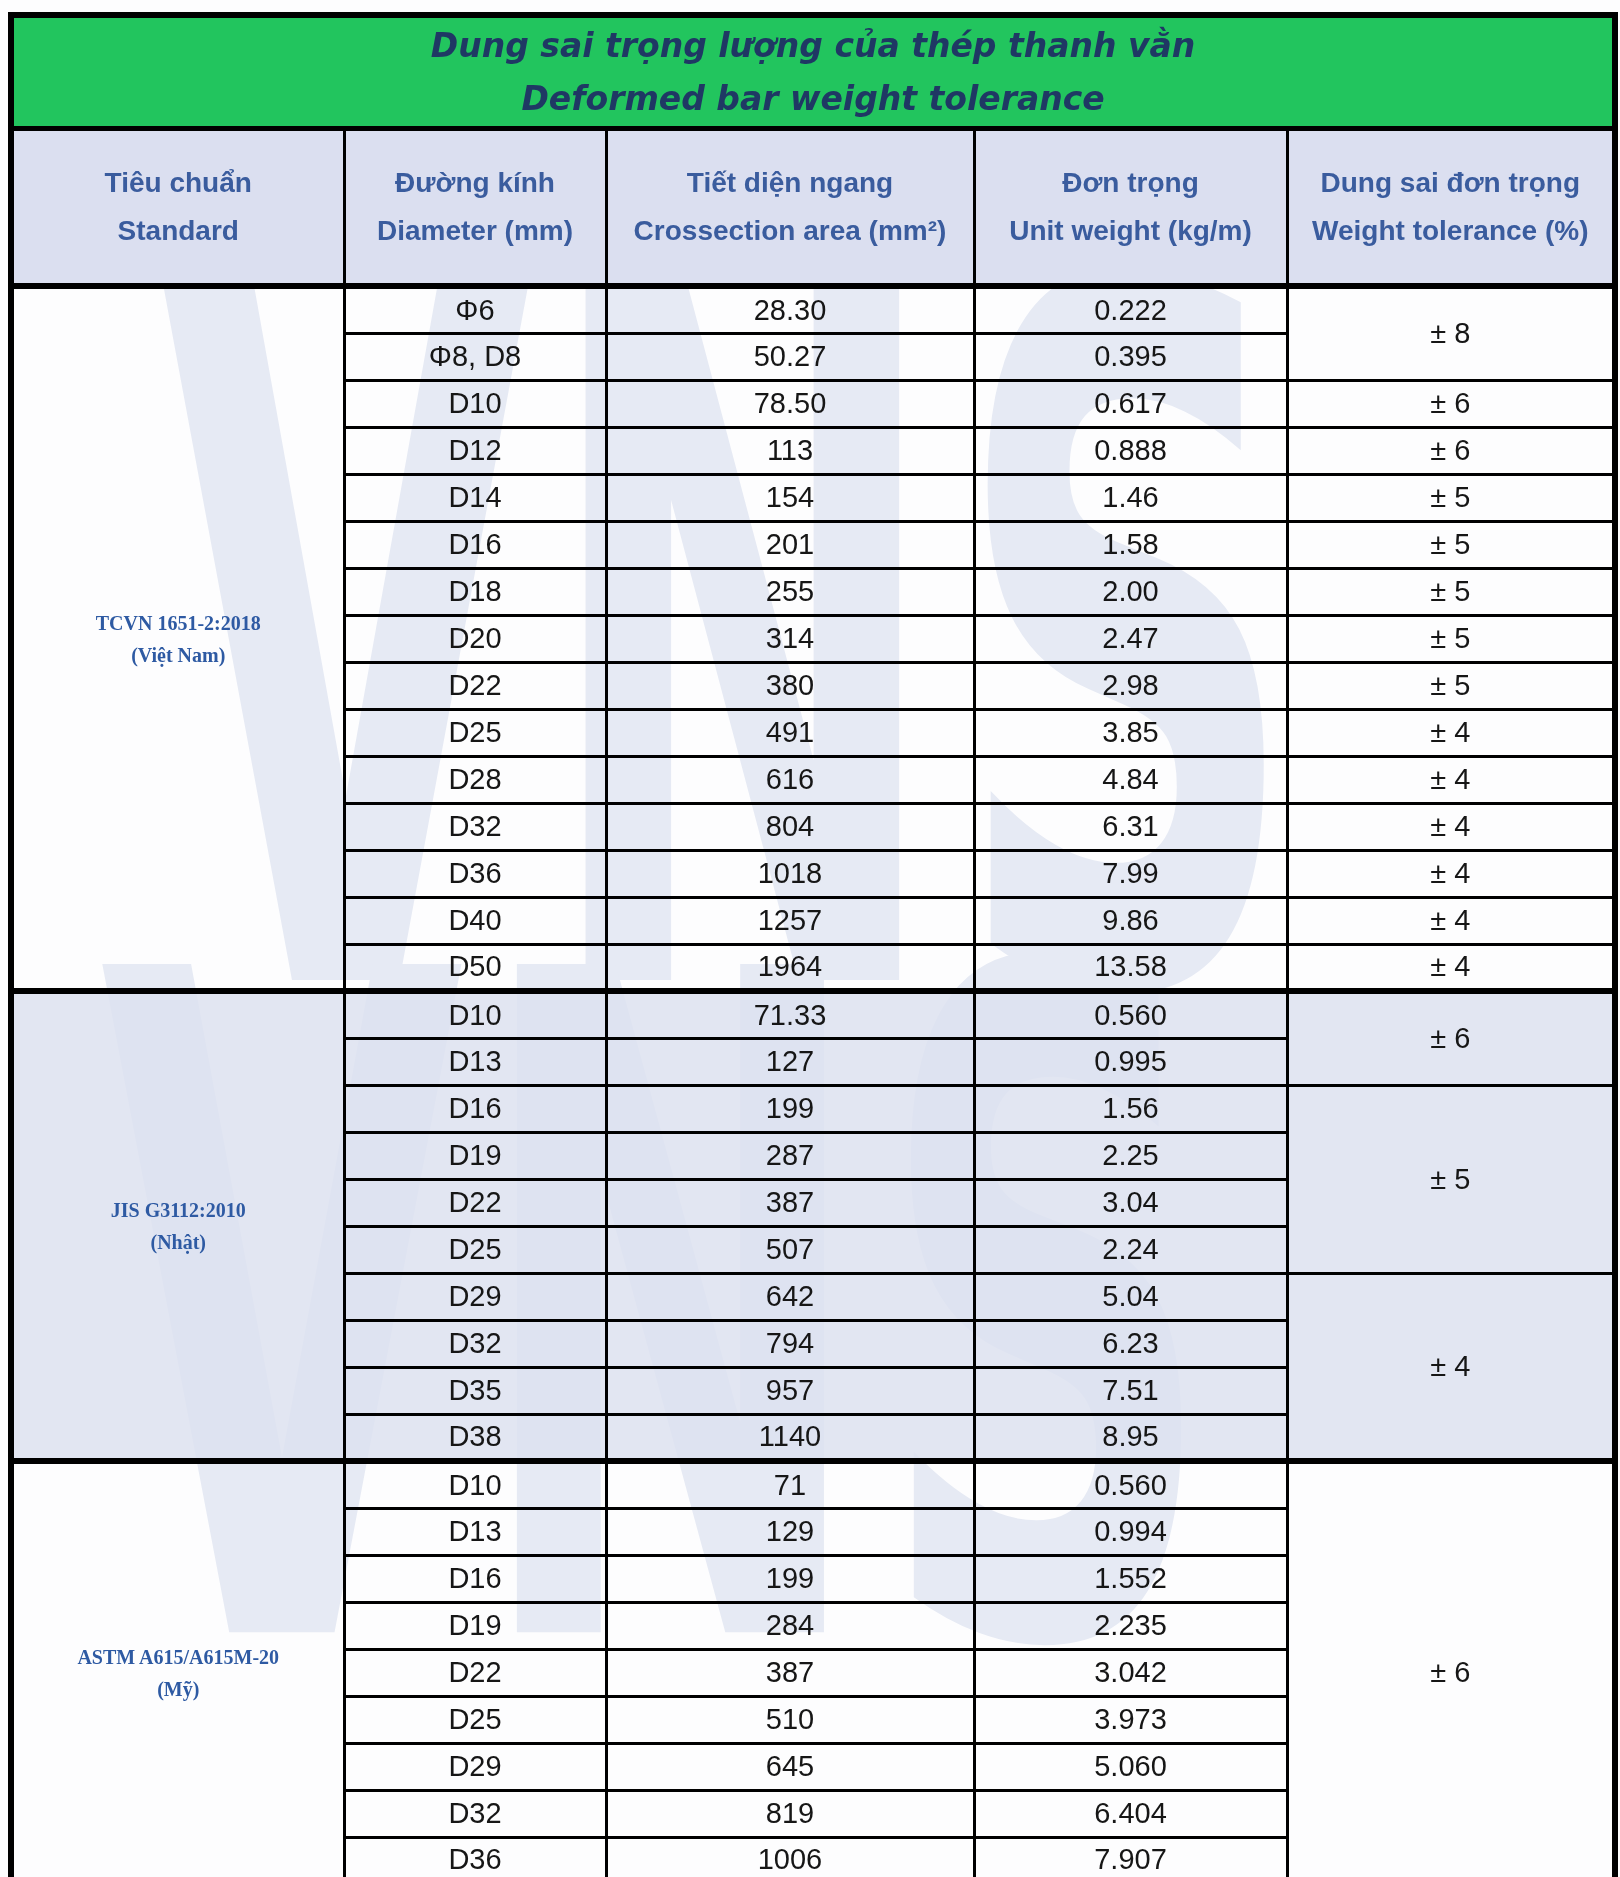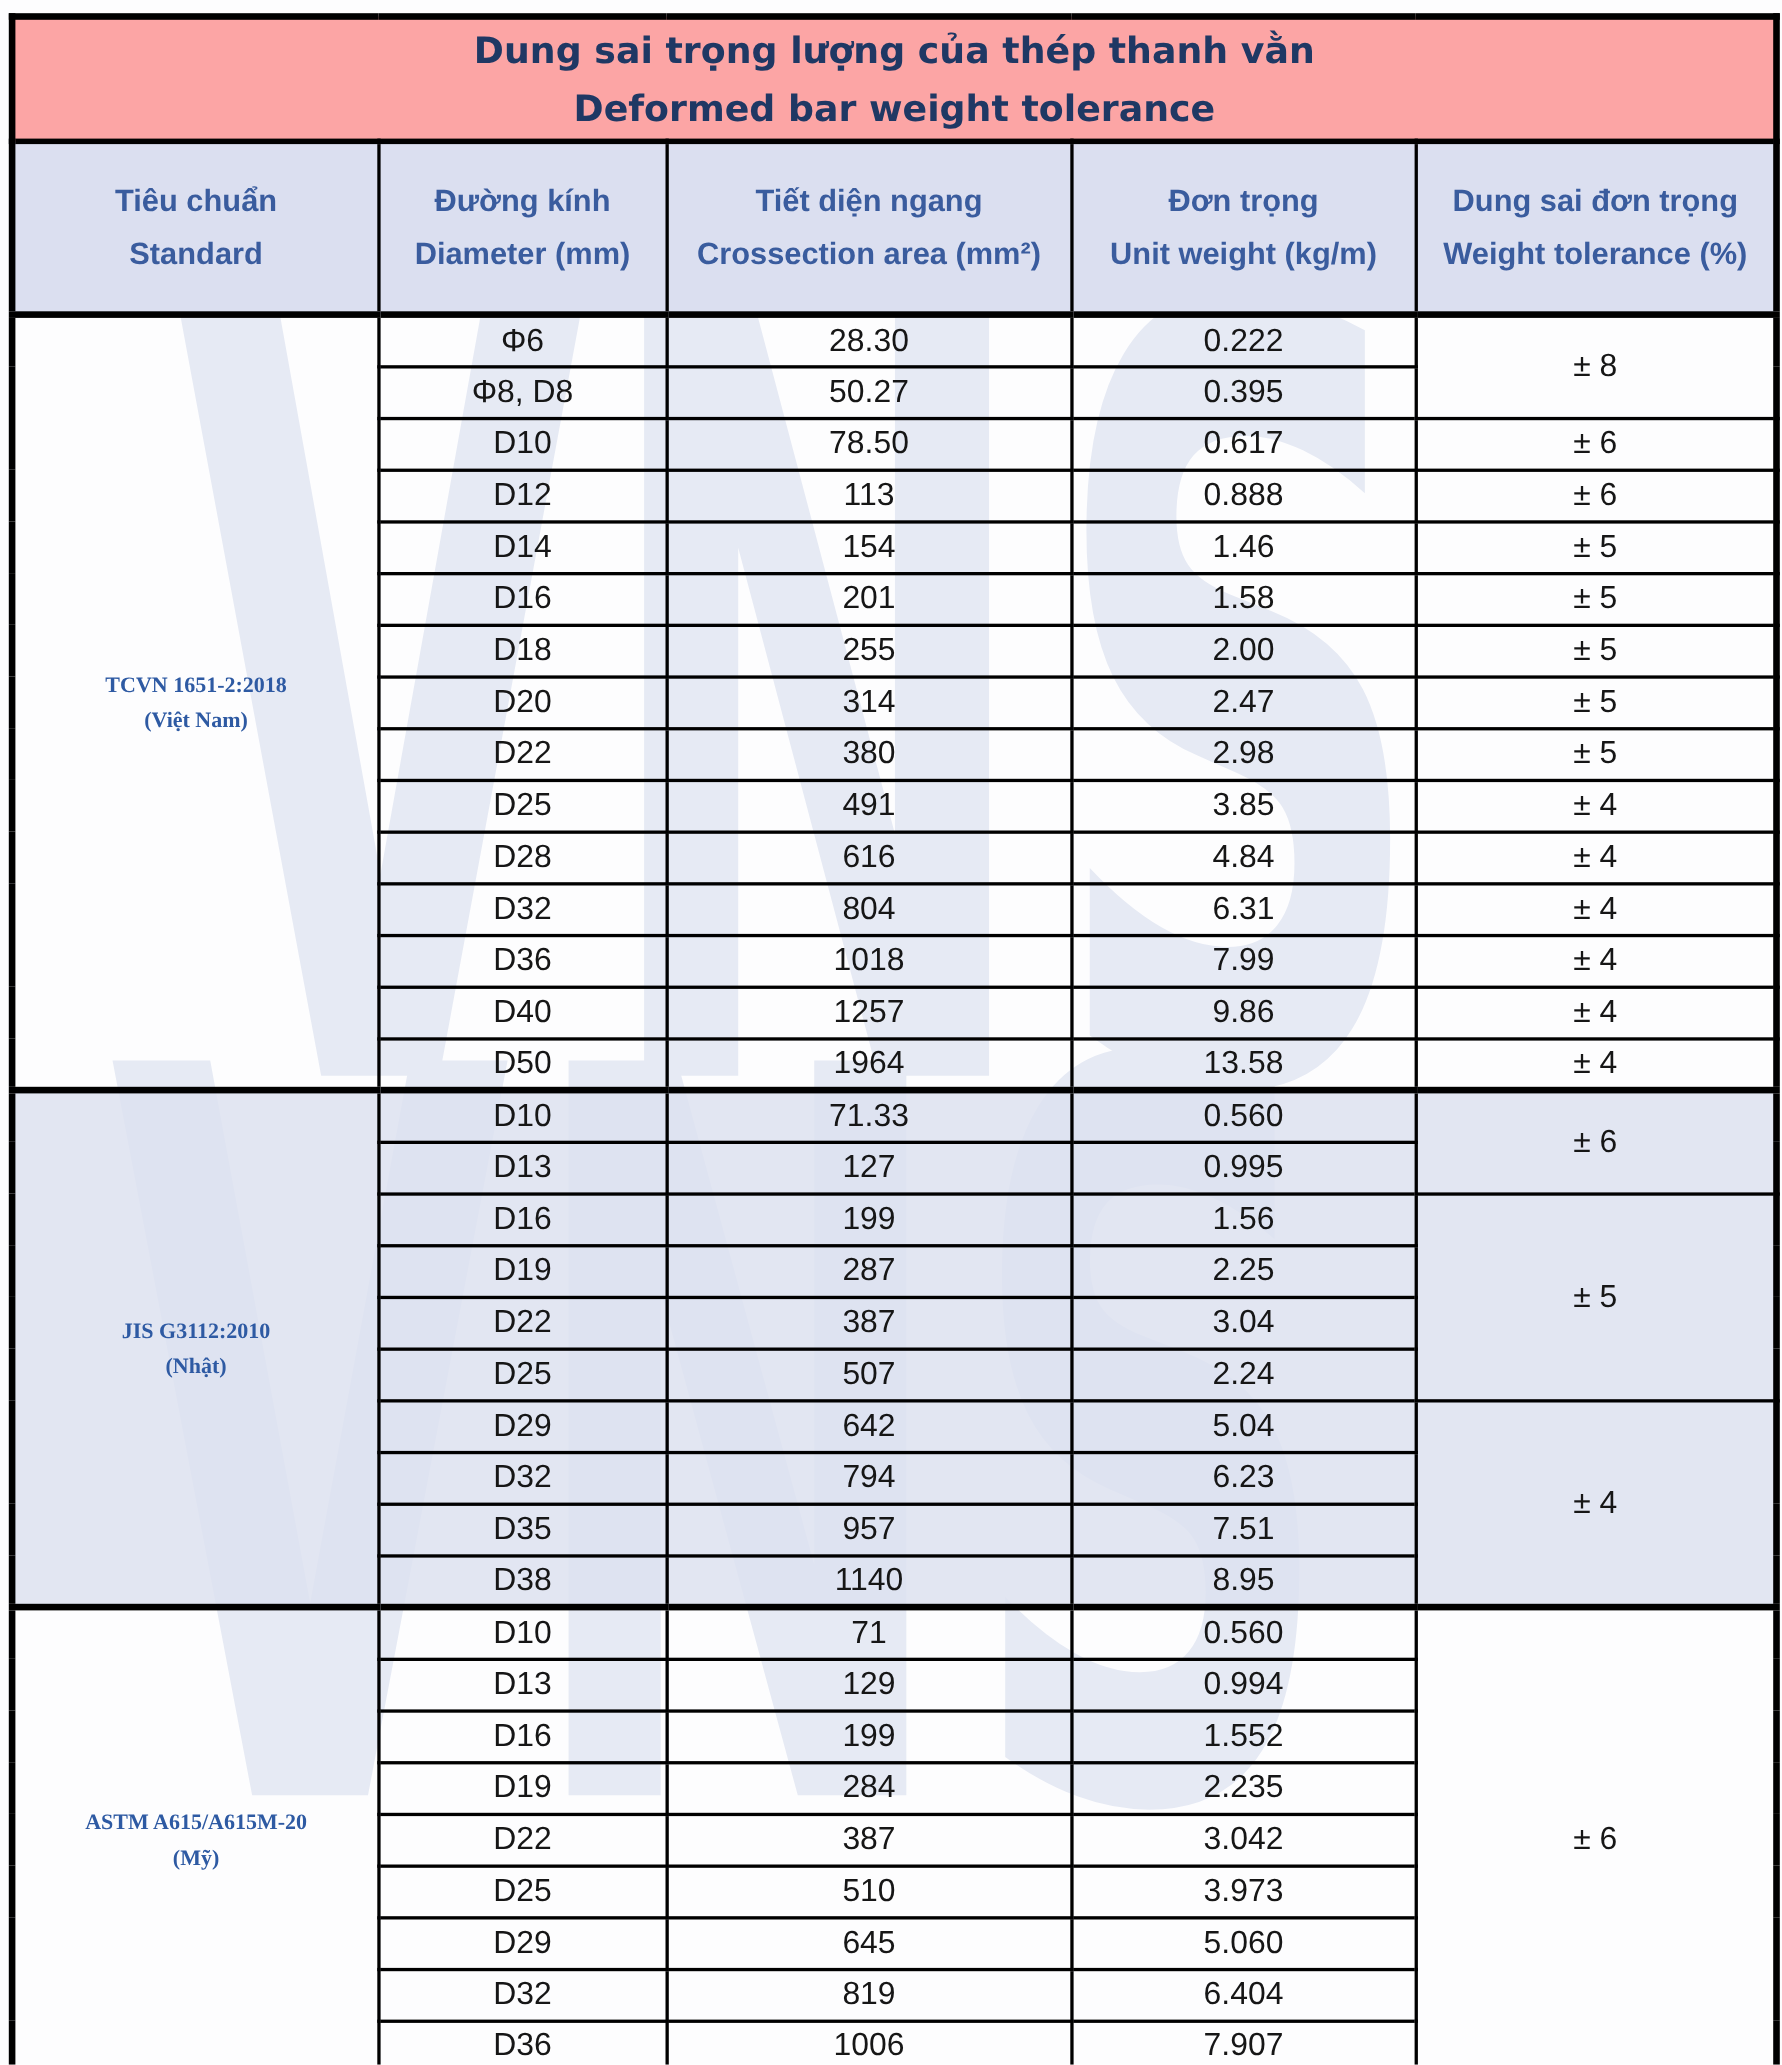--- a/index.html
+++ b/index.html
@@ -18,24 +18,25 @@
   .wm-1 { left:160px; top:168px;  font-size:480px; transform:scaleY(2.0); }
   .wm-2 { left:100px; top:858px;  font-size:470px; transform:scaleY(1.95); }
 
   
   .tbl-wrap { position:absolute; left:8px; top:12px; z-index:1; }
   table.tol-table {
     border-collapse:collapse; table-layout:fixed; width:1604px;
     border:6px solid #000;
   }
   .title-row th {
-    height:106px; background:#fca5a5; color:#1f3864;
+    height:106px; background:#22c55e; color:#1f3864;
     font-weight:bold; font-size:33px; text-align:center; vertical-align:middle;
     border:3px solid #000; border-bottom:5px solid #000;
     font-family:"DejaVu Sans",sans-serif;
+    font-style:italic;
   }
   .title-row th .tline + .tline { margin-top:14px; }
   .header-row th {
     height:152px; background:#dbdff0; color:#3a5c9e;
     font-weight:bold; font-size:28px; text-align:center; vertical-align:middle;
     border:3px solid #000; border-bottom:5px solid #000;
     font-family:Liberation Sans, sans-serif; padding:0 4px;
   }
   .header-row th .hline + .hline { margin-top:16px; }
   tbody tr { height:47px; }

